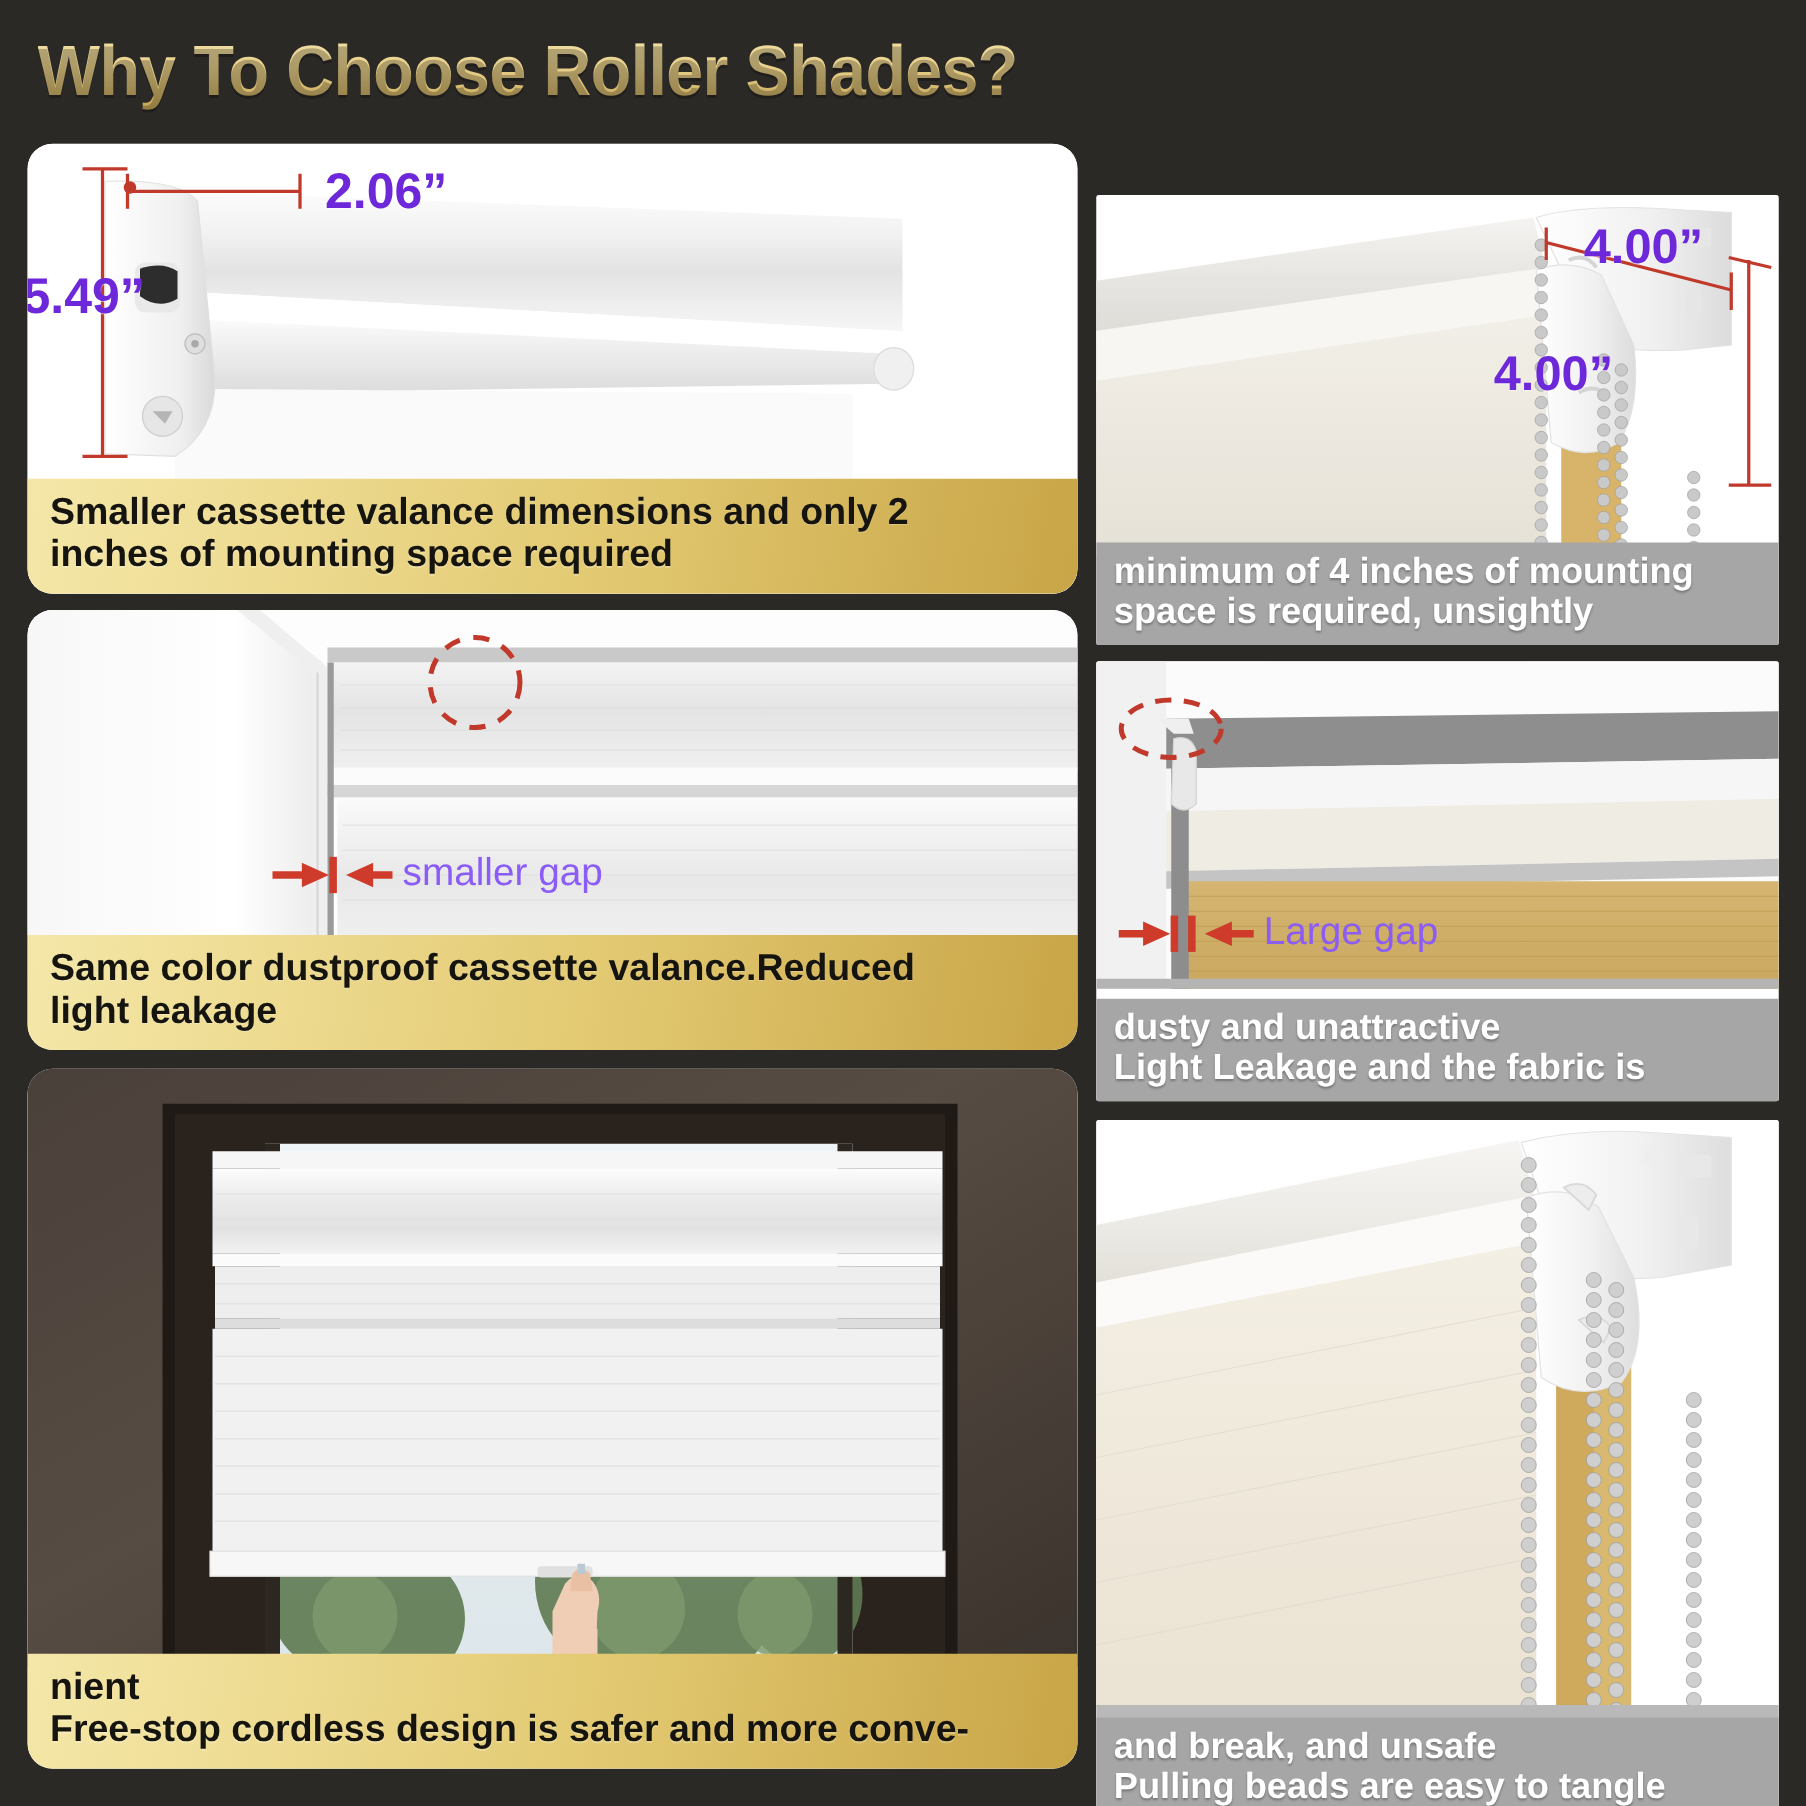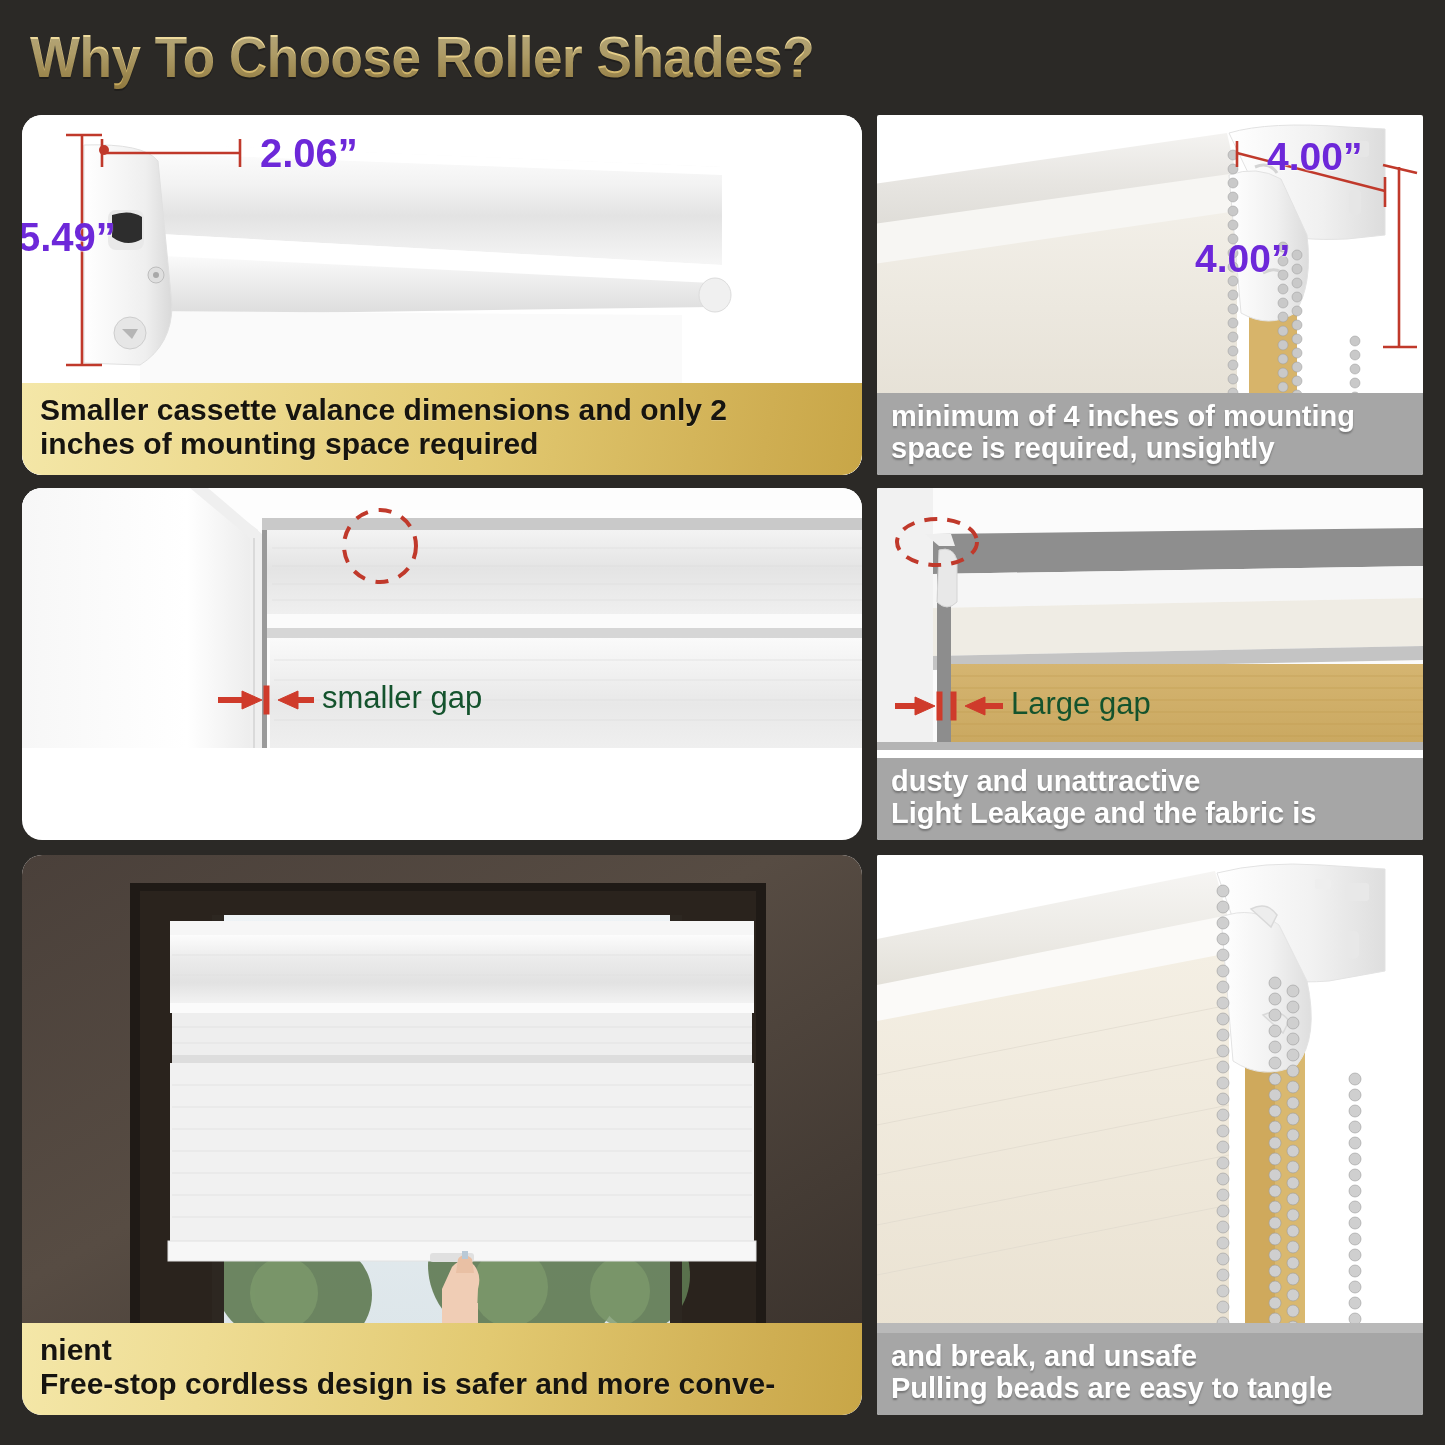--- a/index.html
+++ b/index.html
@@ -20,21 +20,21 @@
     -webkit-background-clip:text;background-clip:text;
     -webkit-text-fill-color:transparent;
     text-shadow:0 2px 0 rgba(0,0,0,0.25);
     font-family:"Liberation Sans", sans-serif;
     transform:scaleX(0.93);transform-origin:left center;
     white-space:nowrap;
   }
   
   .panel{position:absolute;overflow:hidden;background:#ffffff;}
   .panel.left{left:22px;width:840px;border-radius:20px;}
-  .panel.right{left:877px;width:546px;border-radius:2px;}
+  .panel.right{left:877px;width:546px;border-radius:2px;margin-top:41px;}
   .row1{top:115px;height:360px;}
   .row2{top:488px;height:352px;}
   .row3{top:855px;height:560px;}
   .panel.left.row1{height:360px;}
   .photo{position:absolute;left:0;top:0;right:0;bottom:0;overflow:hidden;}
   
   .cap{
     position:absolute;left:0;right:0;bottom:0;
     box-sizing:border-box;
     display:flex;align-items:center;
@@ -61,21 +61,21 @@
   }
   .cap span{display:block;}
   
   .dim{
     position:absolute;color:#6d28d9;font-weight:bold;
     font-family:"Liberation Sans", sans-serif;
     text-shadow:0 1px 1px rgba(255,255,255,0.6);
     white-space:nowrap;
   }
   .gaplabel{
-    position:absolute;color:#14532d;font-weight:normal;
+    position:absolute;color:#8b5cf6;font-weight:normal;
     font-size:31px;white-space:nowrap;
   }
   svg.anno{position:absolute;left:0;top:0;overflow:visible;pointer-events:none;}
 </style>
 </head>
 <body>
 
 <div class="title">Why To Choose Roller Shades?</div>
 
 <div class="panel left row1">
@@ -317,20 +317,26 @@
         <line x1="196" y1="212" x2="224" y2="212" stroke-width="6"></line>
         <polygon points="240,212 220,203 220,221"></polygon>
         <rect x="242" y="198" width="5" height="28"></rect>
         <polygon points="256,212 276,203 276,221"></polygon>
         <line x1="274" y1="212" x2="292" y2="212" stroke-width="6"></line>
       </g>
     </svg>
     <div class="gaplabel" style="left:300px;top:192px;">smaller gap</div>
   </div>
 
+  <div class="cap cap-gold">
+    <div>
+      <span>Same color dustproof cassette valance.Reduced</span>
+      <span>light leakage</span>
+    </div>
+  </div>
 </div>
 
 <div class="panel right row2">
   <div class="photo">
     <svg class="anno" width="546" height="262" viewBox="0 0 546 262">
       <defs>
         <linearGradient id="tanf" x1="0" y1="0" x2="0" y2="1">
           <stop offset="0%" stop-color="#d5b571"></stop>
           <stop offset="100%" stop-color="#c9a75f"></stop>
         </linearGradient>

